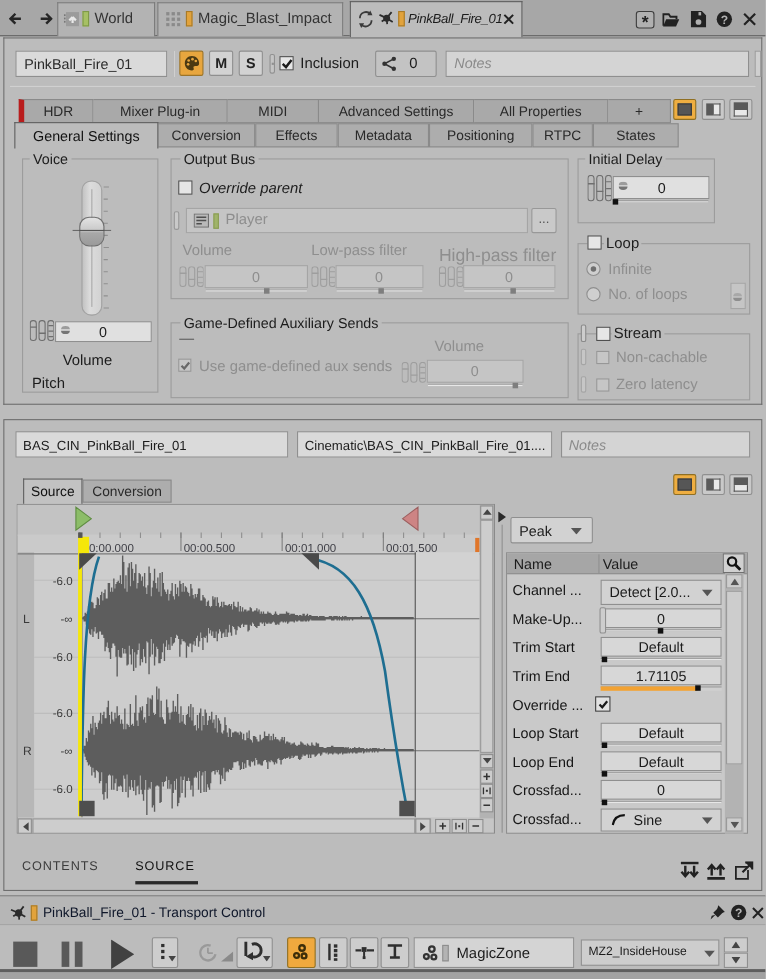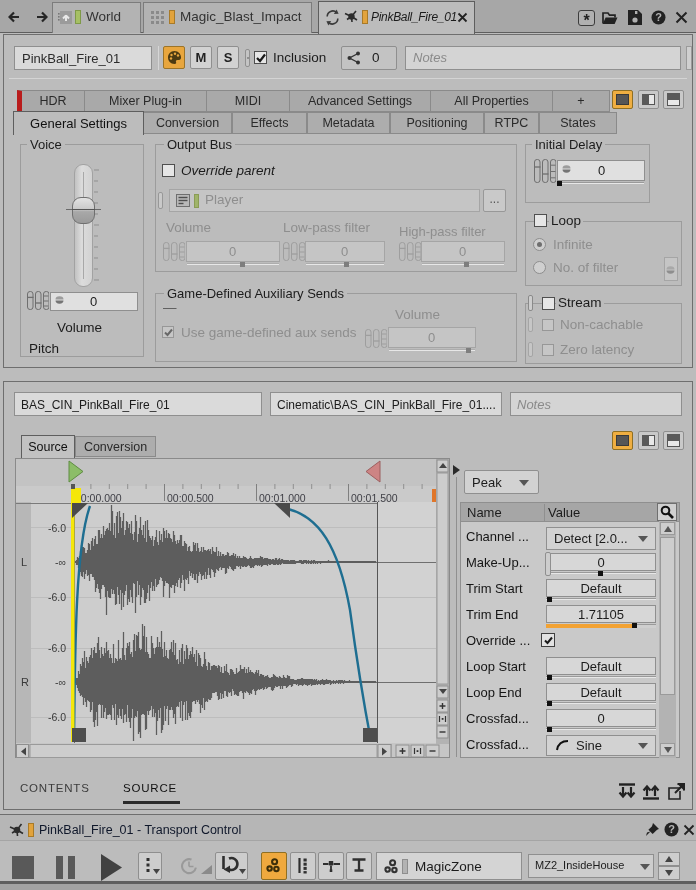--- a/index.html
+++ b/index.html
@@ -212,21 +212,21 @@
       <line x1="2.5" y1="3.5" x2="11.5" y2="3.5"></line>
       <line x1="2.5" y1="6.5" x2="11.5" y2="6.5"></line>
       <line x1="2.5" y1="9.5" x2="7.5" y2="9.5"></line>
     </g>
 </svg>
 <div class="ab" style="left:194px;top:194px;width:5px;height:14px;background:#a0b46a;border:1px solid #8a9c55;"></div>
 <div class="txt" style="left:205px;top:192px;font-size:13.5px;color:#8e8e8e;">Player</div>
 <div class="ab" style="left:483px;top:189px;width:23px;height:23px;background:#c9c9c9;border:1px solid #989898;border-radius:2px;text-align:center;line-height:19px;font-size:12px;color:#555;">...</div>
 <div class="txt dis" style="left:166px;top:220px;font-size:13.5px;">Volume</div>
 <div class="txt dis" style="left:283px;top:220px;font-size:13.5px;">Low-pass filter</div>
-<div class="txt dis" style="left:399px;top:224px;font-size:13px;">High-pass filter</div>
+<div class="txt dis" style="left:399px;top:224px;font-size:16px;">High-pass filter</div>
 <svg class="ab" style="left:163px;top:242px" width="22" height="20" viewBox="0 0 22 20">
     <rect x="0.5" y="0.5" width="5.5" height="18" rx="2.5" fill="none" stroke="#9e9e9e" stroke-width="1"></rect>
     <rect x="8.5" y="0.5" width="5.5" height="18" rx="2.5" fill="none" stroke="#9e9e9e" stroke-width="1"></rect>
     <rect x="16.5" y="0.5" width="5.5" height="18" rx="2.5" fill="none" stroke="#9e9e9e" stroke-width="1"></rect>
     <line x1="0.5" y1="6.4" x2="6.5" y2="6.4" stroke="#9e9e9e" stroke-width="1.3"></line>
     <line x1="8.5" y1="12.0" x2="14.5" y2="12.0" stroke="#9e9e9e" stroke-width="1.3"></line>
     <line x1="17" y1="5.0" x2="21.5" y2="5.0" stroke="#9e9e9e" stroke-width="1"></line>
     <line x1="17" y1="10.0" x2="21.5" y2="10.0" stroke="#9e9e9e" stroke-width="1"></line>
     <line x1="17" y1="15.0" x2="21.5" y2="15.0" stroke="#9e9e9e" stroke-width="1"></line>
   </svg>
@@ -308,21 +308,21 @@
 <div class="strip" style="left:558px;top:182px;width:86px;"></div>
 <div class="mark" style="left:557px;top:181px;"></div>
 
 <div class="gb" style="left:525px;top:221px;width:157px;height:65px;"></div>
 <div class="cb" style="left:534px;top:214px;"></div>
 <div class="txt" style="left:549px;top:213px;font-size:13.5px;background:#bcbcbc;padding:0 2px;">Loop</div>
 <div class="ab" style="left:533px;top:238px;width:13px;height:13px;border:1px solid #8e8e8e;border-radius:50%;background:#cfcfcf;"></div>
 <div class="ab" style="left:537px;top:242px;width:5px;height:5px;border-radius:50%;background:#6f6f6f;"></div>
 <div class="txt dis" style="left:553px;top:237px;font-size:13.5px;">Infinite</div>
 <div class="ab" style="left:533px;top:261px;width:13px;height:13px;border:1px solid #8e8e8e;border-radius:50%;background:#cfcfcf;"></div>
-<div class="txt dis" style="left:553px;top:260px;font-size:13.5px;">No. of filter</div>
+<div class="txt dis" style="left:553px;top:260px;font-size:13.5px;">No. of loops</div>
 <div class="dfld" style="left:664px;top:257px;width:14px;height:24px;"></div>
 <svg class="ab" style="left:666px;top:266px" width="9" height="8" viewBox="0 0 9 8">
     <path d="M0.5 3.4 A4 3.1 0 0 1 8.5 3.4 Z" fill="#a8a8a8"></path>
     <path d="M8.5 4.6 A4 3.1 0 0 1 0.5 4.6 Z" fill="#8e8e8e"></path>
   </svg>
 
 <div class="gb" style="left:525px;top:303px;width:157px;height:61px;"></div>
 <div class="ab" style="left:528px;top:295px;width:5px;height:16px;background:#cdcdcd;border:1px solid #8a8a8a;border-radius:2px;"></div>
 <div class="cb" style="left:542px;top:297px;"></div>
 <div class="txt" style="left:556px;top:295px;font-size:13.5px;background:#bcbcbc;padding:0 2px;">Stream</div>

